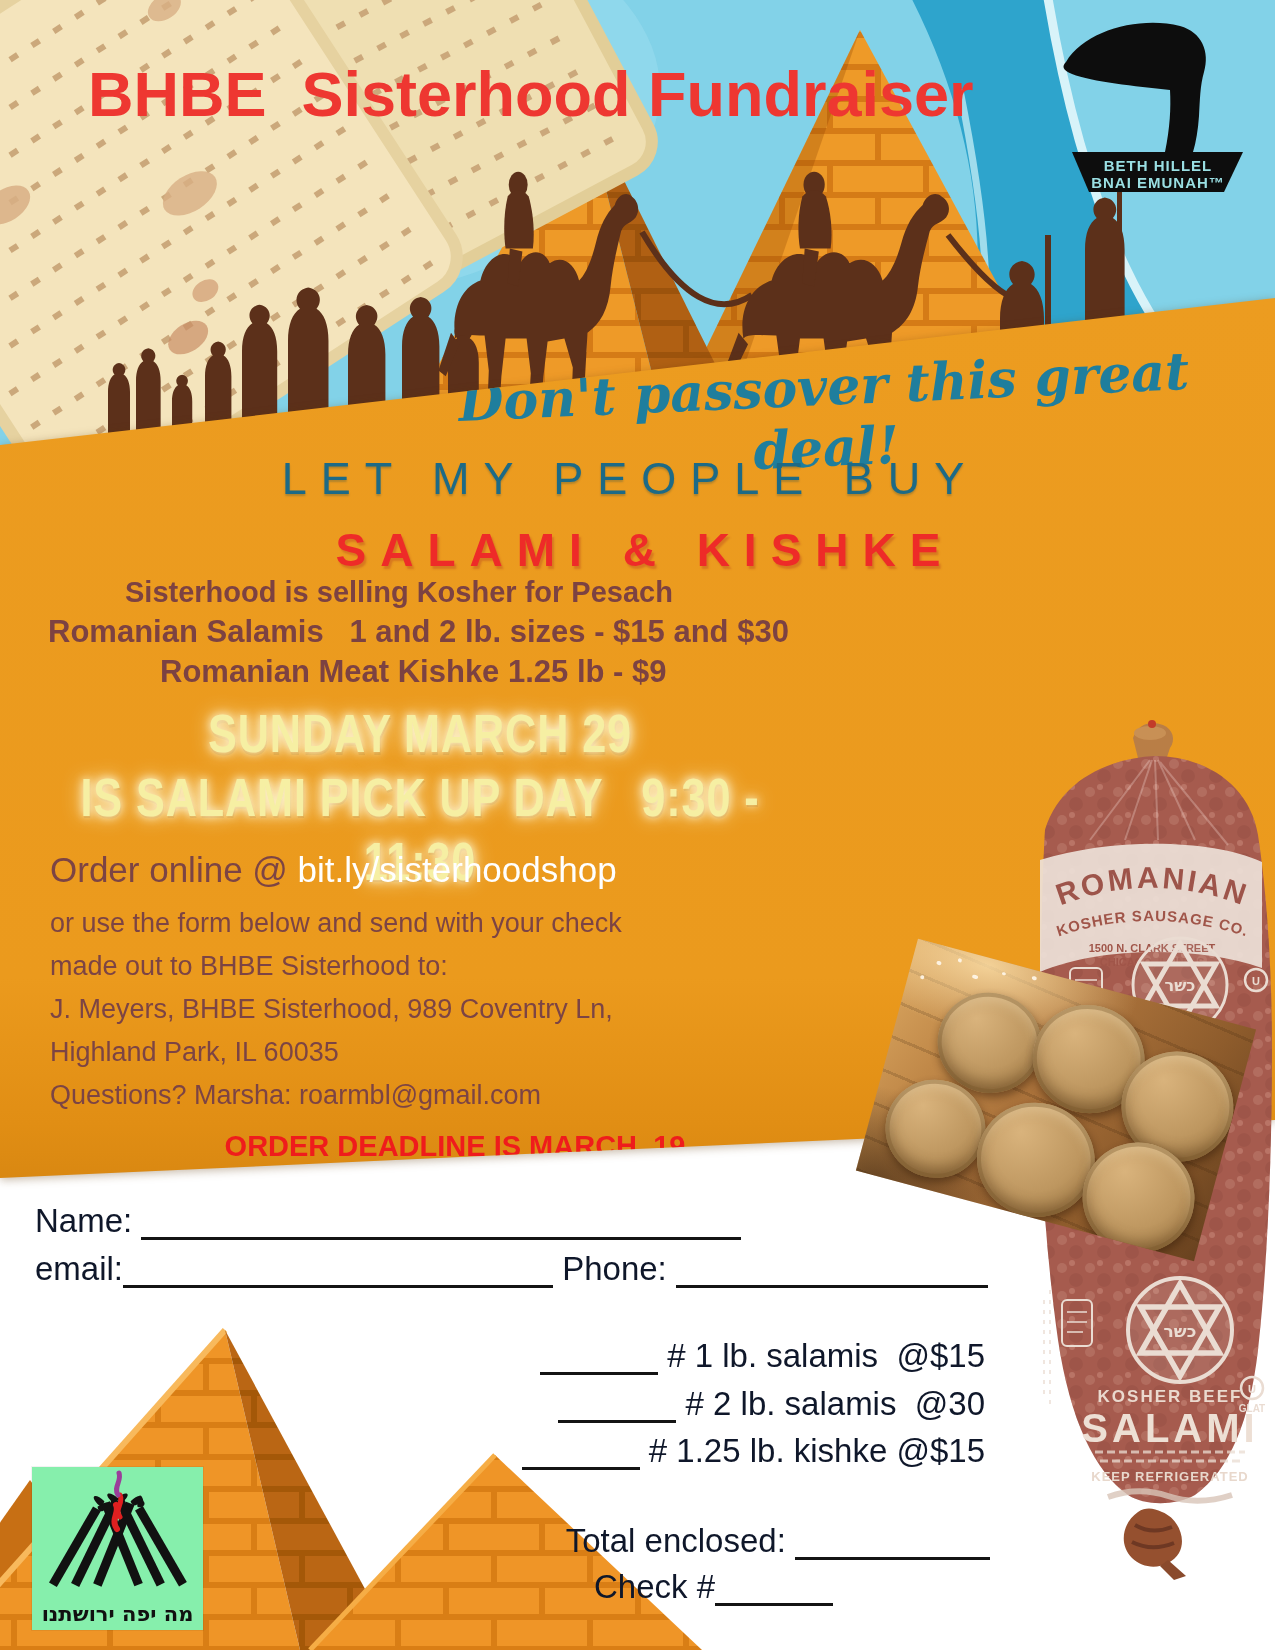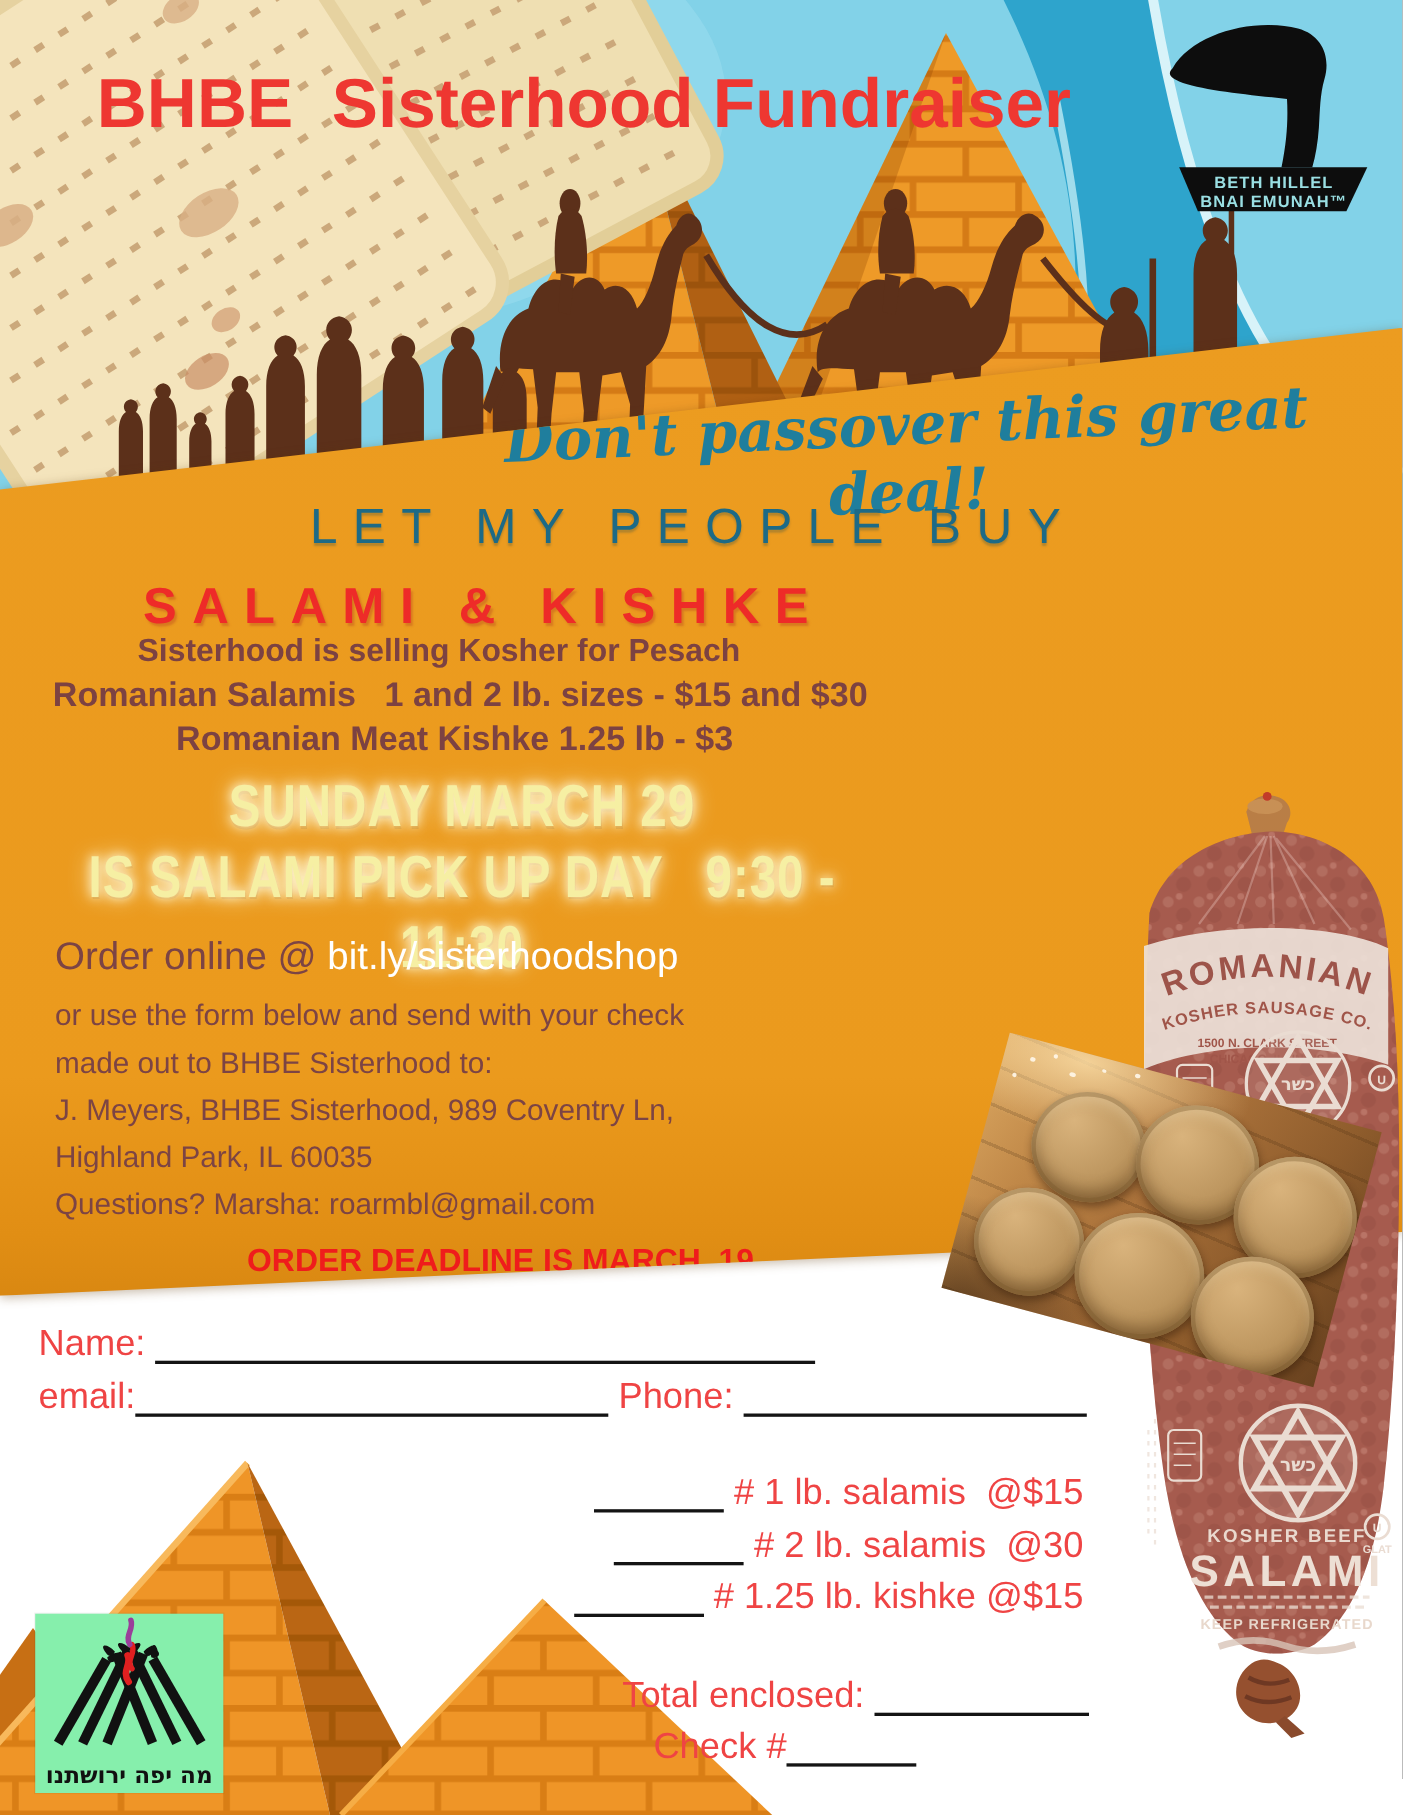--- a/index.html
+++ b/index.html
@@ -16,39 +16,39 @@
     filter:drop-shadow(0 2px 5px rgba(90,50,0,.35));}
   .orange{position:absolute;left:0;top:0;width:1275px;height:905px;
     clip-path:polygon(0 155px,1275px 8px,1275px 830px,0 888px);
     background:linear-gradient(180deg,#EC9C20 0%,#EB9A1D 76%,#E18E14 92%,#D78611 100%);}
   .script-line{position:absolute;left:420px;top:66px;width:810px;text-align:center;
     font-family:"DejaVu Serif",serif;font-style:italic;font-weight:bold;font-size:52px;
     color:#1F7E9D;transform:rotate(-2.5deg);}
   .headline{position:absolute;left:130px;top:163px;width:1000px;text-align:center;
     font-size:45px;font-weight:normal;letter-spacing:14px;color:#1D6A86;
     text-shadow:0 2px 2px rgba(0,60,80,.25);}
-  .subheadline{position:absolute;left:130px;top:233px;width:1030px;
+  .subheadline{position:absolute;left:130px;top:233px;width:1030px;text-align:center;
     font-size:46px;font-weight:bold;letter-spacing:14px;color:#EE2B28;
     text-shadow:2px 3px 2px rgba(190,80,30,.45);}
   .offer1{position:absolute;left:125px;top:286px;font-size:29px;font-weight:bold;color:#7C4242;}
   .offer2{position:absolute;left:48px;top:324px;font-size:31px;font-weight:bold;color:#7C4242;}
   .offer3{position:absolute;left:160px;top:364px;font-size:31px;font-weight:bold;color:#7C4242;}
   .pickup{position:absolute;left:30px;top:412px;width:780px;text-align:center;
     font-size:48px;font-weight:bold;line-height:57px;color:#F6EFA3;letter-spacing:1px;
     transform:scale(.9,1.12);transform-origin:center top;
     text-shadow:0 0 10px #FFFDE4,0 0 20px rgba(255,253,215,.95),1px 2px 0 rgba(150,95,0,.25);}
   .order-online{position:absolute;left:50px;top:560px;width:810px;text-align:left;font-size:35px;}
   .order-online .lbl{color:#7C4444;}
   .order-online .url{color:#FFFFFF;}
   .mail-block{position:absolute;left:50px;top:612px;width:810px;text-align:left;
     font-size:27px;line-height:43px;color:#7C4444;}
   .deadline{position:absolute;left:50px;top:840px;width:810px;text-align:center;
     font-size:29px;font-weight:bold;color:#EF1C1C;}
   
-  .form-text{position:absolute;z-index:5;font-size:33px;color:#ef4444;}
+  .form-text{position:absolute;z-index:5;font-size:33px;color:#0f172a;}
   .blankline{display:inline-block;border-bottom:3px solid #141414;height:1em;vertical-align:-8px;}
   .name-row{left:35px;top:1202px;}
   .email-row{left:35px;top:1250px;}
   .items-block{top:1332px;right:290px;text-align:right;line-height:47.5px;}
   .total-row{top:1522px;right:285px;}
   .check-row{left:555px;top:1568px;margin-left:39px;}
   
   .salami-svg{position:absolute;left:1000px;top:700px;z-index:3;}
   .kishke{position:absolute;left:881px;top:980px;width:350px;height:240px;z-index:4;
     transform:rotate(15deg);overflow:hidden;
@@ -167,21 +167,21 @@
     <text x="1158" y="188" text-anchor="middle" font-size="15" font-weight="bold" letter-spacing="1" fill="#9ADFE3" data-bind="org_logo.name_line2">BNAI EMUNAH™</text>
   </svg>
 
   <div class="orange-wrap">
     <div class="orange">
       <div class="script-line" data-bind="hero.tagline">Don't passover this great deal!</div>
       <div class="headline" data-bind="hero.headline">LET MY PEOPLE BUY</div>
       <div class="subheadline" data-bind="hero.subheadline">SALAMI &amp; KISHKE</div>
       <div class="offer1" data-bind="offer.line1">Sisterhood is selling Kosher for Pesach</div>
       <div class="offer2" data-bind="offer.line2">Romanian Salamis   1 and 2 lb. sizes - $15 and $30</div>
-      <div class="offer3" data-bind="offer.line3">Romanian Meat Kishke 1.25 lb - $3</div>
+      <div class="offer3" data-bind="offer.line3">Romanian Meat Kishke 1.25 lb - $9</div>
       <div class="pickup">
         <div data-bind="pickup.line1">SUNDAY MARCH 29</div>
         <div data-bind="pickup.line2">IS SALAMI PICK UP DAY   9:30 - 11:30</div>
       </div>
       <div class="order-online">
         <span class="lbl" data-bind="ordering.online_label">Order online @ </span><span class="url" data-bind="ordering.online_url">bit.ly/sisterhoodshop</span>
       </div>
       <div class="mail-block">
         <div data-bind="ordering.mail_lines.0">or use the form below and send with your check</div>
         <div data-bind="ordering.mail_lines.1">made out to BHBE Sisterhood to:</div>

